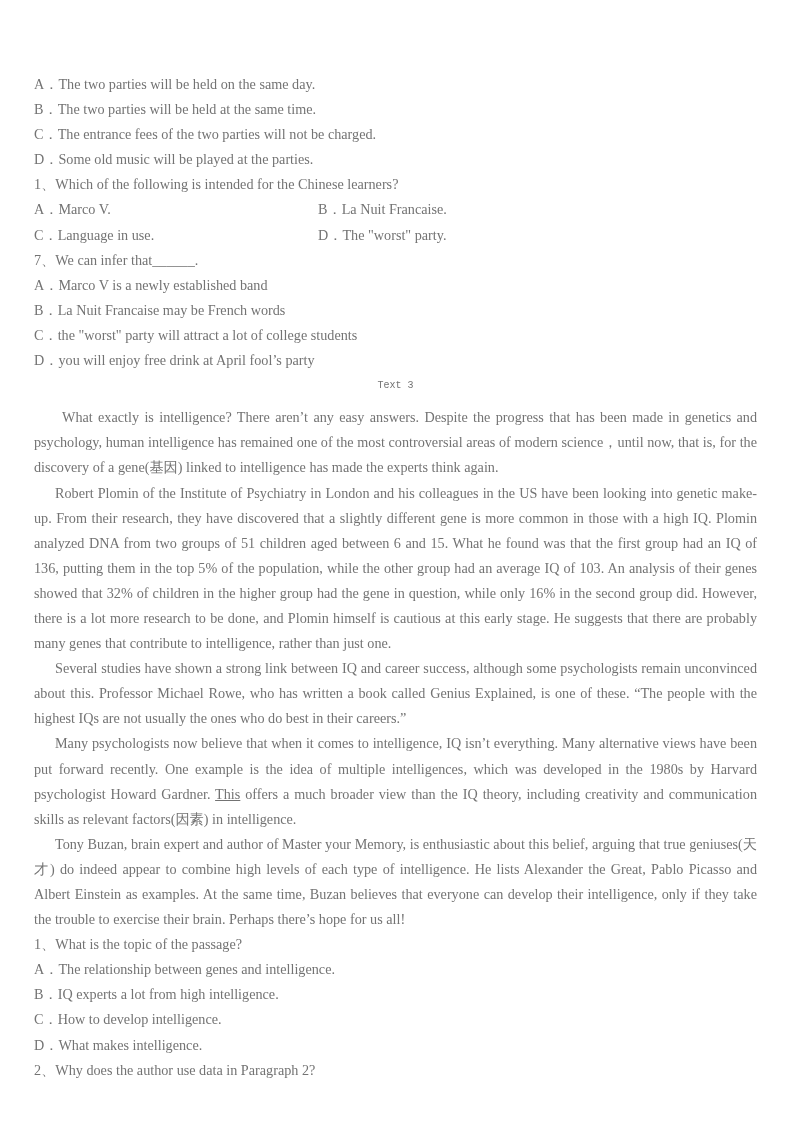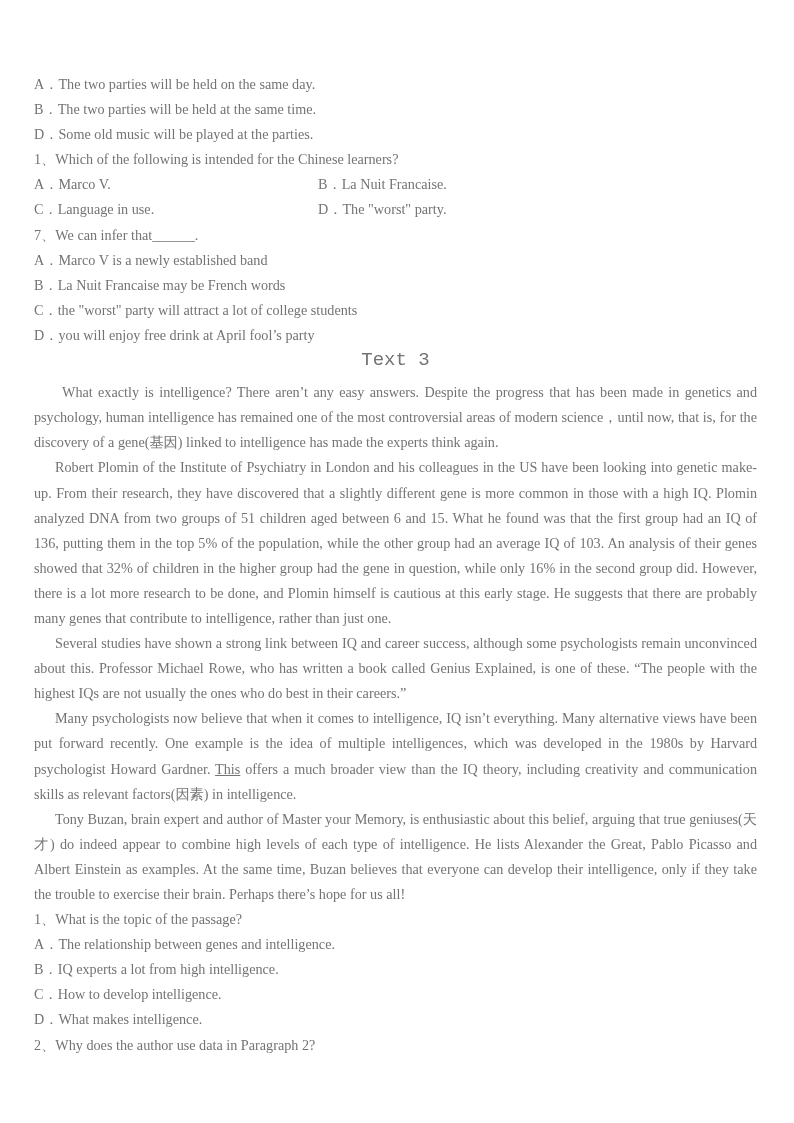--- a/index.html
+++ b/index.html
@@ -20,40 +20,41 @@
     width: 723px;
     line-height: 25.1px;
   }
   .line { white-space: nowrap; }
   .opt-label { display: inline; }
   .row2 { position: relative; }
   .row2 .col2 { position: absolute; left: 284px; top: 0; }
   .passage-heading {
     text-align: center;
     font-family: "Liberation Mono", "DejaVu Sans Mono", monospace;
-    font-size: 19px;
+    font-size: 10px;
     line-height: 25.1px;
   }
   p.para {
     margin: 0;
     text-align: justify;
     line-height: 25.1px;
   }
   .seg-italic { }
   .seg-underline { text-decoration: underline; }
 </style>
 </head>
 <body>
 
 <div class="page">
   <div class="content">
 
     <div id="prev-options">
         <div class="line"><span class="opt-label">A．</span><span>The two parties will be held on the same day.</span></div>
         <div class="line"><span class="opt-label">B．</span><span>The two parties will be held at the same time.</span></div>
+        <div class="line"><span class="opt-label">C．</span><span>The entrance fees of the two parties will not be charged.</span></div>
         <div class="line"><span class="opt-label">D．</span><span>Some old music will be played at the parties.</span></div>
       </div>
 
     <div class="line">1、Which of the following is intended for the Chinese learners?</div>
 
     <div id="q1-option-rows">
         <div class="row2 line">
           <div class="line"><span class="opt-label">A．</span><span>Marco V.</span></div>
           <div class="line col2"><span class="opt-label">B．</span><span>La Nuit Francaise.</span></div>
         </div>

